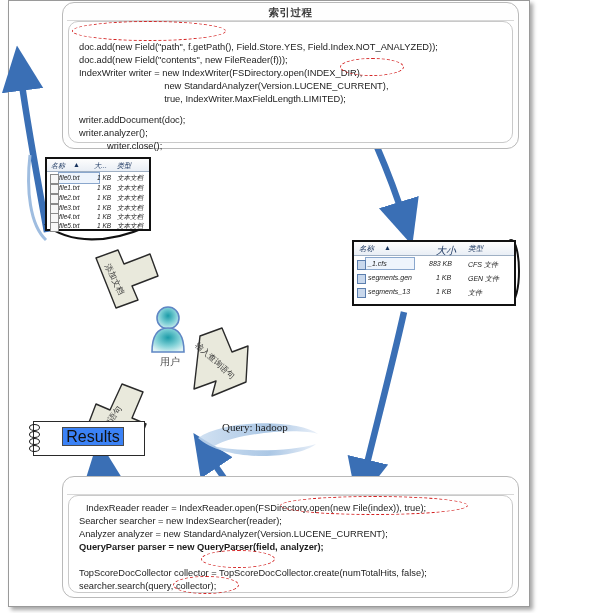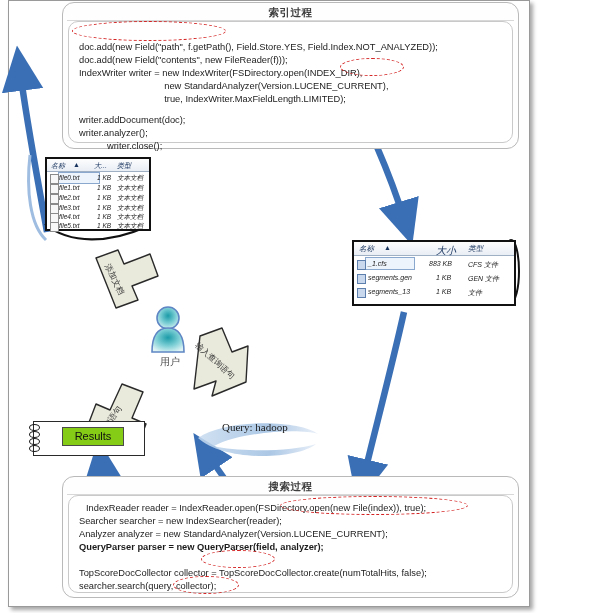--- a/index.html
+++ b/index.html
@@ -38,22 +38,22 @@
   .exp-row .tp{position:absolute;top:1.5px;}
   .fico{position:absolute;left:3px;top:2px;width:7px;height:8px;
         background:#f7f7f7;border:1px solid #8a8a8a;}
   .fico.cfs{background:#c9d8ec;border-color:#5c7fae;}
   .exp-sel{position:absolute;left:11px;top:0px;height:10px;border:1px solid #8aa7cd;background:#eef4fc;}
 
   
   .block-arrow-label{position:absolute;font-size:8.3px;color:#3a3a3a;white-space:nowrap;}
 
   .results-box{position:absolute;background:#fff;border:1.5px solid #2a2a2a;}
-  .results-inner{position:absolute;border:1.2px solid #4a4a4a;background:#84cc16;
-                 font-size:11px;color:#111;text-align:center;}
+  .results-inner{position:absolute;border:1.2px solid #4a4a4a;background:#3b82f6;
+                 font-size:16px;color:#111;text-align:center;}
   .spiral{position:absolute;width:9px;height:5px;border:1.4px solid #1d1d1d;
           border-radius:50%;background:transparent;}
 
   .qtext{position:absolute;font-family:"Liberation Serif","DejaVu Serif",serif;
          font-size:11px;color:#1c1c1c;white-space:nowrap;}
   .ulabel{position:absolute;font-family:"Liberation Serif","DejaVu Serif",serif;
           font-size:10px;color:#4a4a4a;}
 
   svg.layer{position:absolute;left:0;top:0;width:593px;height:613px;
             pointer-events:none;overflow:visible;}
@@ -226,21 +226,20 @@
 
   <div class="results-box" style="left:33px;top:421px;width:110px;height:33px;">
     <div class="results-inner" style="left:28px;top:5px;width:60px;height:17px;line-height:17px;">Results</div>
   </div>
   <div class="spiral" style="left:29px;top:424px;"></div>
   <div class="spiral" style="left:29px;top:431px;"></div>
   <div class="spiral" style="left:29px;top:438px;"></div>
   <div class="spiral" style="left:29px;top:445px;"></div>
 
   <div class="panel" style="left:62px;top:476px;width:455px;height:120px;">
-    <div class="panel-title" style="top:3px;">搜索过程</div>
     <div class="panel-sep" style="top:17px;"></div>
   </div>
 
   <div class="code-box" style="left:68px;top:495px;width:443px;height:96px;">
     <div class="code" style="left:10px;top:6px;margin-left:7px;">IndexReader reader = IndexReader.open(FSDirectory.open(new File(index)), true);</div>
     <div class="code" style="left:10px;top:19px;">Searcher searcher = new IndexSearcher(reader);</div>
     <div class="code" style="left:10px;top:32px;">Analyzer analyzer = new StandardAnalyzer(Version.LUCENE_CURRENT);</div>
     <div class="code" style="left:10px;top:45px;font-weight:bold;">QueryParser parser = new QueryParser(field, analyzer);</div>
     <div class="code" style="left:10px;top:71px;">TopScoreDocCollector collector = TopScoreDocCollector.create(numTotalHits, false);</div>
     <div class="code" style="left:10px;top:84px;">searcher.search(query, collector);</div>

